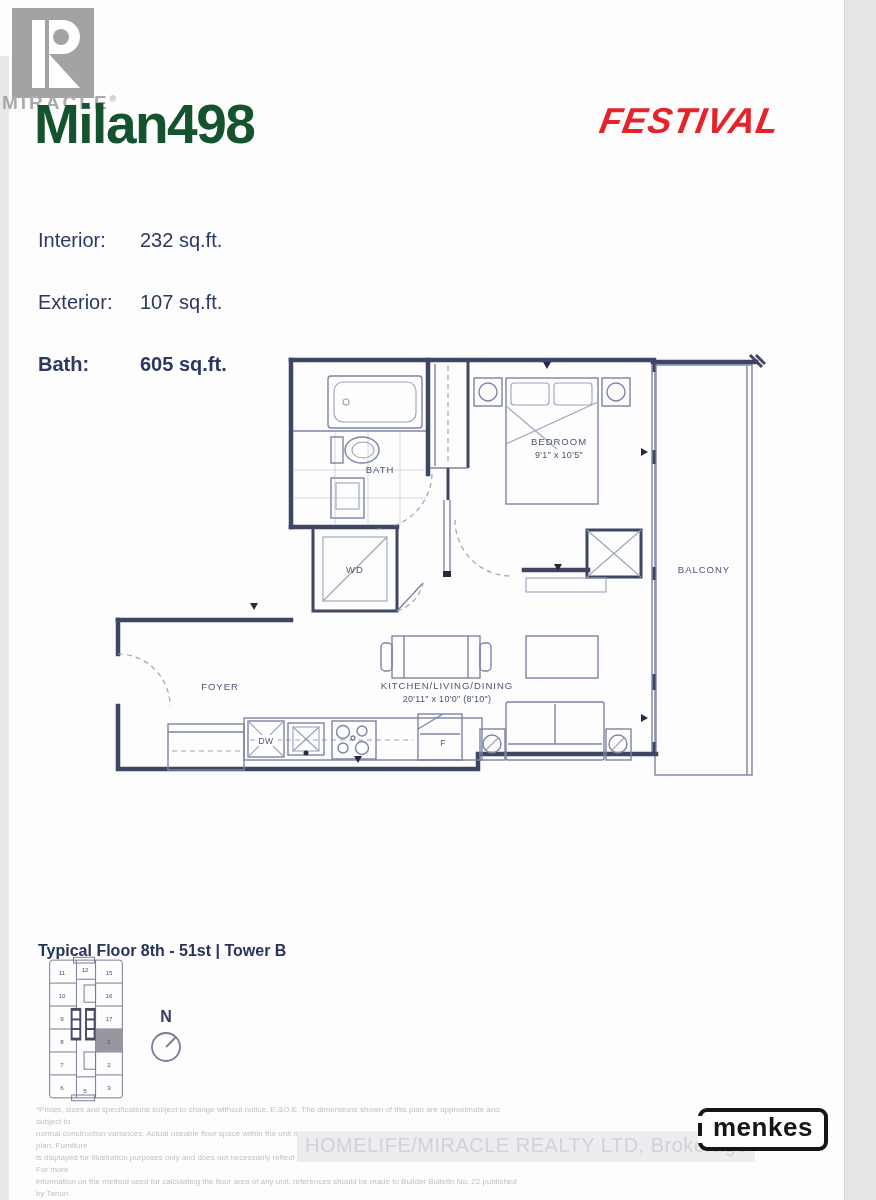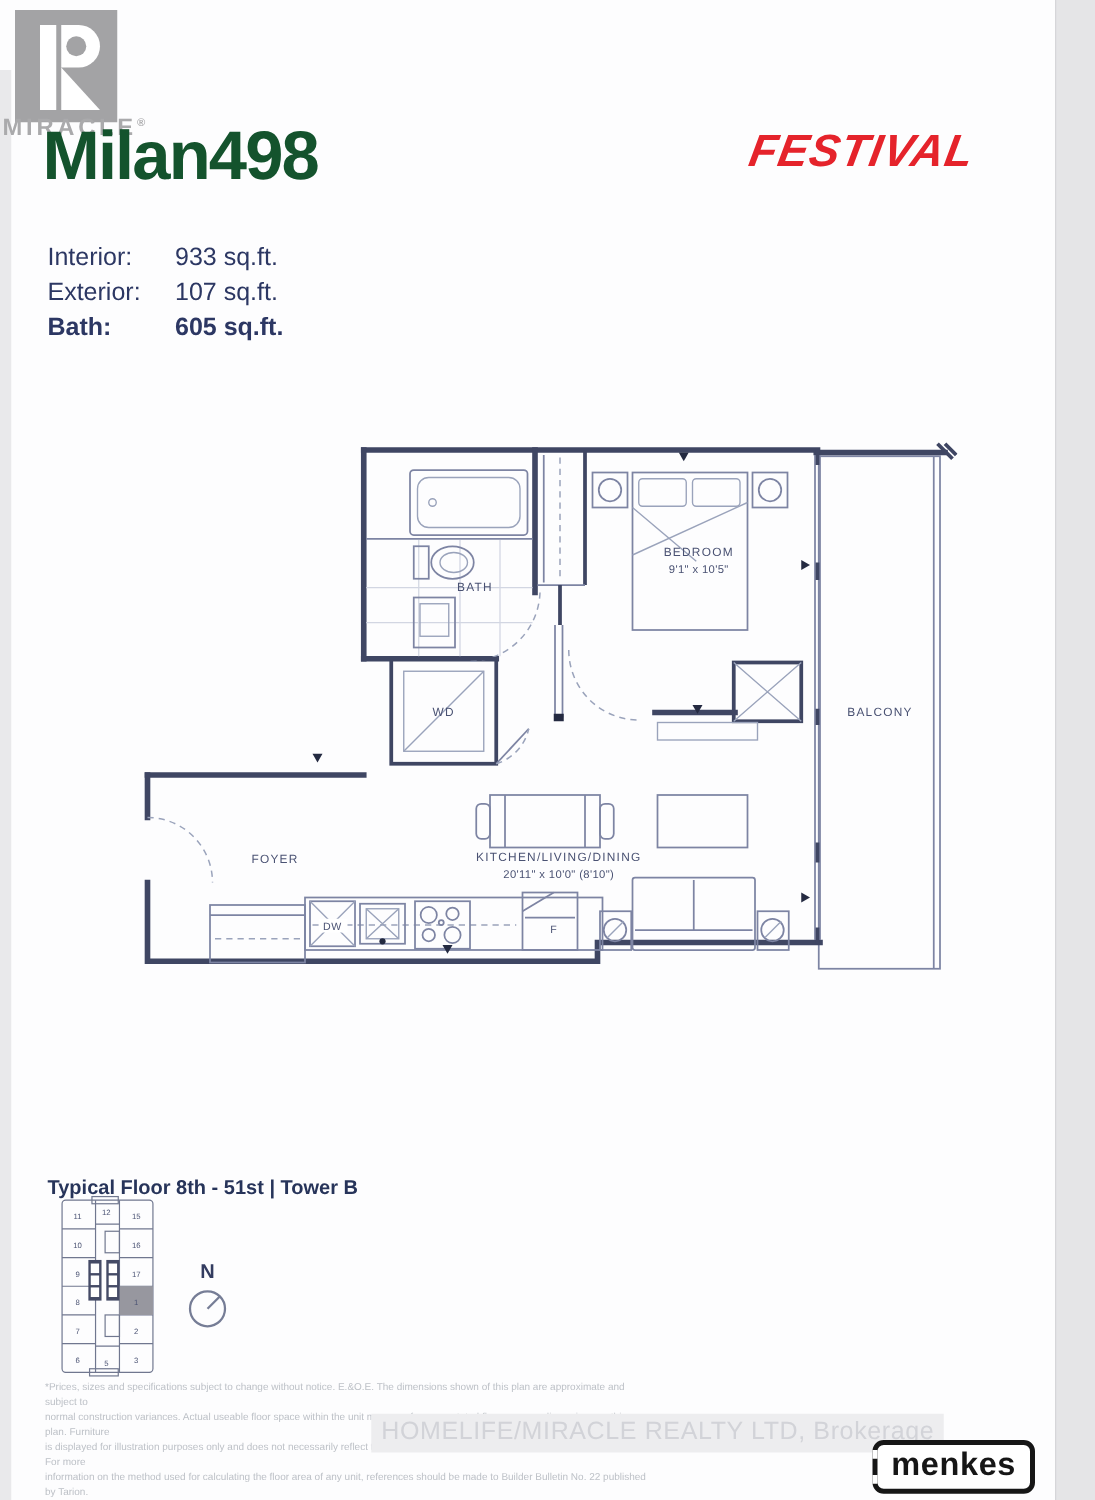--- a/index.html
+++ b/index.html
@@ -13,21 +13,21 @@
   .realtor-word { position:absolute; left:2px; top:92px; font-size:19px; font-weight:bold;
                   letter-spacing:3px; color:#aaaaac; }
   .realtor-word sup { font-size:9px; letter-spacing:0; }
   .title { position:absolute; left:34px; top:92px; font-size:55px; font-weight:bold;
            color:#14532d; letter-spacing:-1.5px; }
   .festival { position:absolute; left:600px; top:100px; font-size:36px; font-weight:bold;
               font-style:italic; color:#e5232b; letter-spacing:1px;
               transform:skewX(-10deg); white-space:nowrap; }
   .subtitle { position:absolute; left:38px; top:166px; font-size:20px; font-weight:bold; color:#2c3763; }
   .specs { position:absolute; left:38px; top:195px; font-size:20px; color:#2c3763; }
-  .spec-row { display:flex; height:28px; }
+  .spec-row { display:flex; height:28px;margin-top:34px; }
   .spec-label { width:102px; }
   .spec-row.total { font-weight:bold; }
 
   
   svg text { font-family:"Liberation Sans", sans-serif; fill:#4a5273; }
   .w  { stroke:#3f4663; stroke-width:4.5; fill:none; stroke-linecap:square; }
   .w3 { stroke:#3f4663; stroke-width:3;   fill:none; }
   .t  { stroke:#7d84a3; stroke-width:1.4; fill:none; }
   .f  { stroke:#9aa3bb; stroke-width:1.1; fill:none; }
   .d  { stroke:#9aa3bb; stroke-width:1.2; fill:none; stroke-dasharray:5 4; }
@@ -43,21 +43,21 @@
   .keyplan { position:absolute; left:42px; top:956px; }
   .kp-num { font-size:6.5px; fill:#4c5474; }
   .north { position:absolute; left:146px; top:1006px; }
   .north-n { font-size:16px; font-weight:bold; fill:#333c60; }
   .disclaimer { position:absolute; left:36px; top:1104px; width:484px; font-size:8px;
                 line-height:12px; color:#bdc1c7; }
   .watermark { position:absolute; left:297px; top:1131px; font-size:20px; color:#d2d3d8;
                background:#ededef; padding:3px 8px 5px; letter-spacing:0.5px; white-space:nowrap; }
   .menkes { position:absolute; left:698px; top:1108px; border:4px solid #161616; border-radius:9px;
             padding:0px 11px 4px; font-size:26px; font-weight:bold; color:#161616; background:#fff;
-            letter-spacing:0.5px;margin-top:44px; }
+            letter-spacing:0.5px; }
   .menkes::before { content:""; position:absolute; left:-4px; top:4px; width:4px; height:7px; background:#fff; }
   .menkes::after  { content:""; position:absolute; left:-4px; bottom:4px; width:4px; height:7px; background:#fff; }
 </style>
 </head>
 <body>
 
 <div class="page">
   <div class="edge-left"></div>
   <div class="edge-right"></div>
 
@@ -71,21 +71,21 @@
     </svg>
   </div>
   <div class="realtor-word"><span>MIRACLE</span><sup>®</sup></div>
 
   <div class="title">Milan498</div>
   <div class="festival">FESTIVAL</div>
 
   <div class="specs">
     <div class="spec-row">
       <span class="spec-label">Interior:</span>
-      <span class="spec-value">933 sq.ft.</span>
+      <span class="spec-value">232 sq.ft.</span>
     </div>
     <div class="spec-row">
       <span class="spec-label">Exterior:</span>
       <span class="spec-value">107 sq.ft.</span>
     </div>
     <div class="spec-row total">
       <span class="spec-label">Bath:</span>
       <span class="spec-value">605 sq.ft.</span>
     </div>
   </div>

